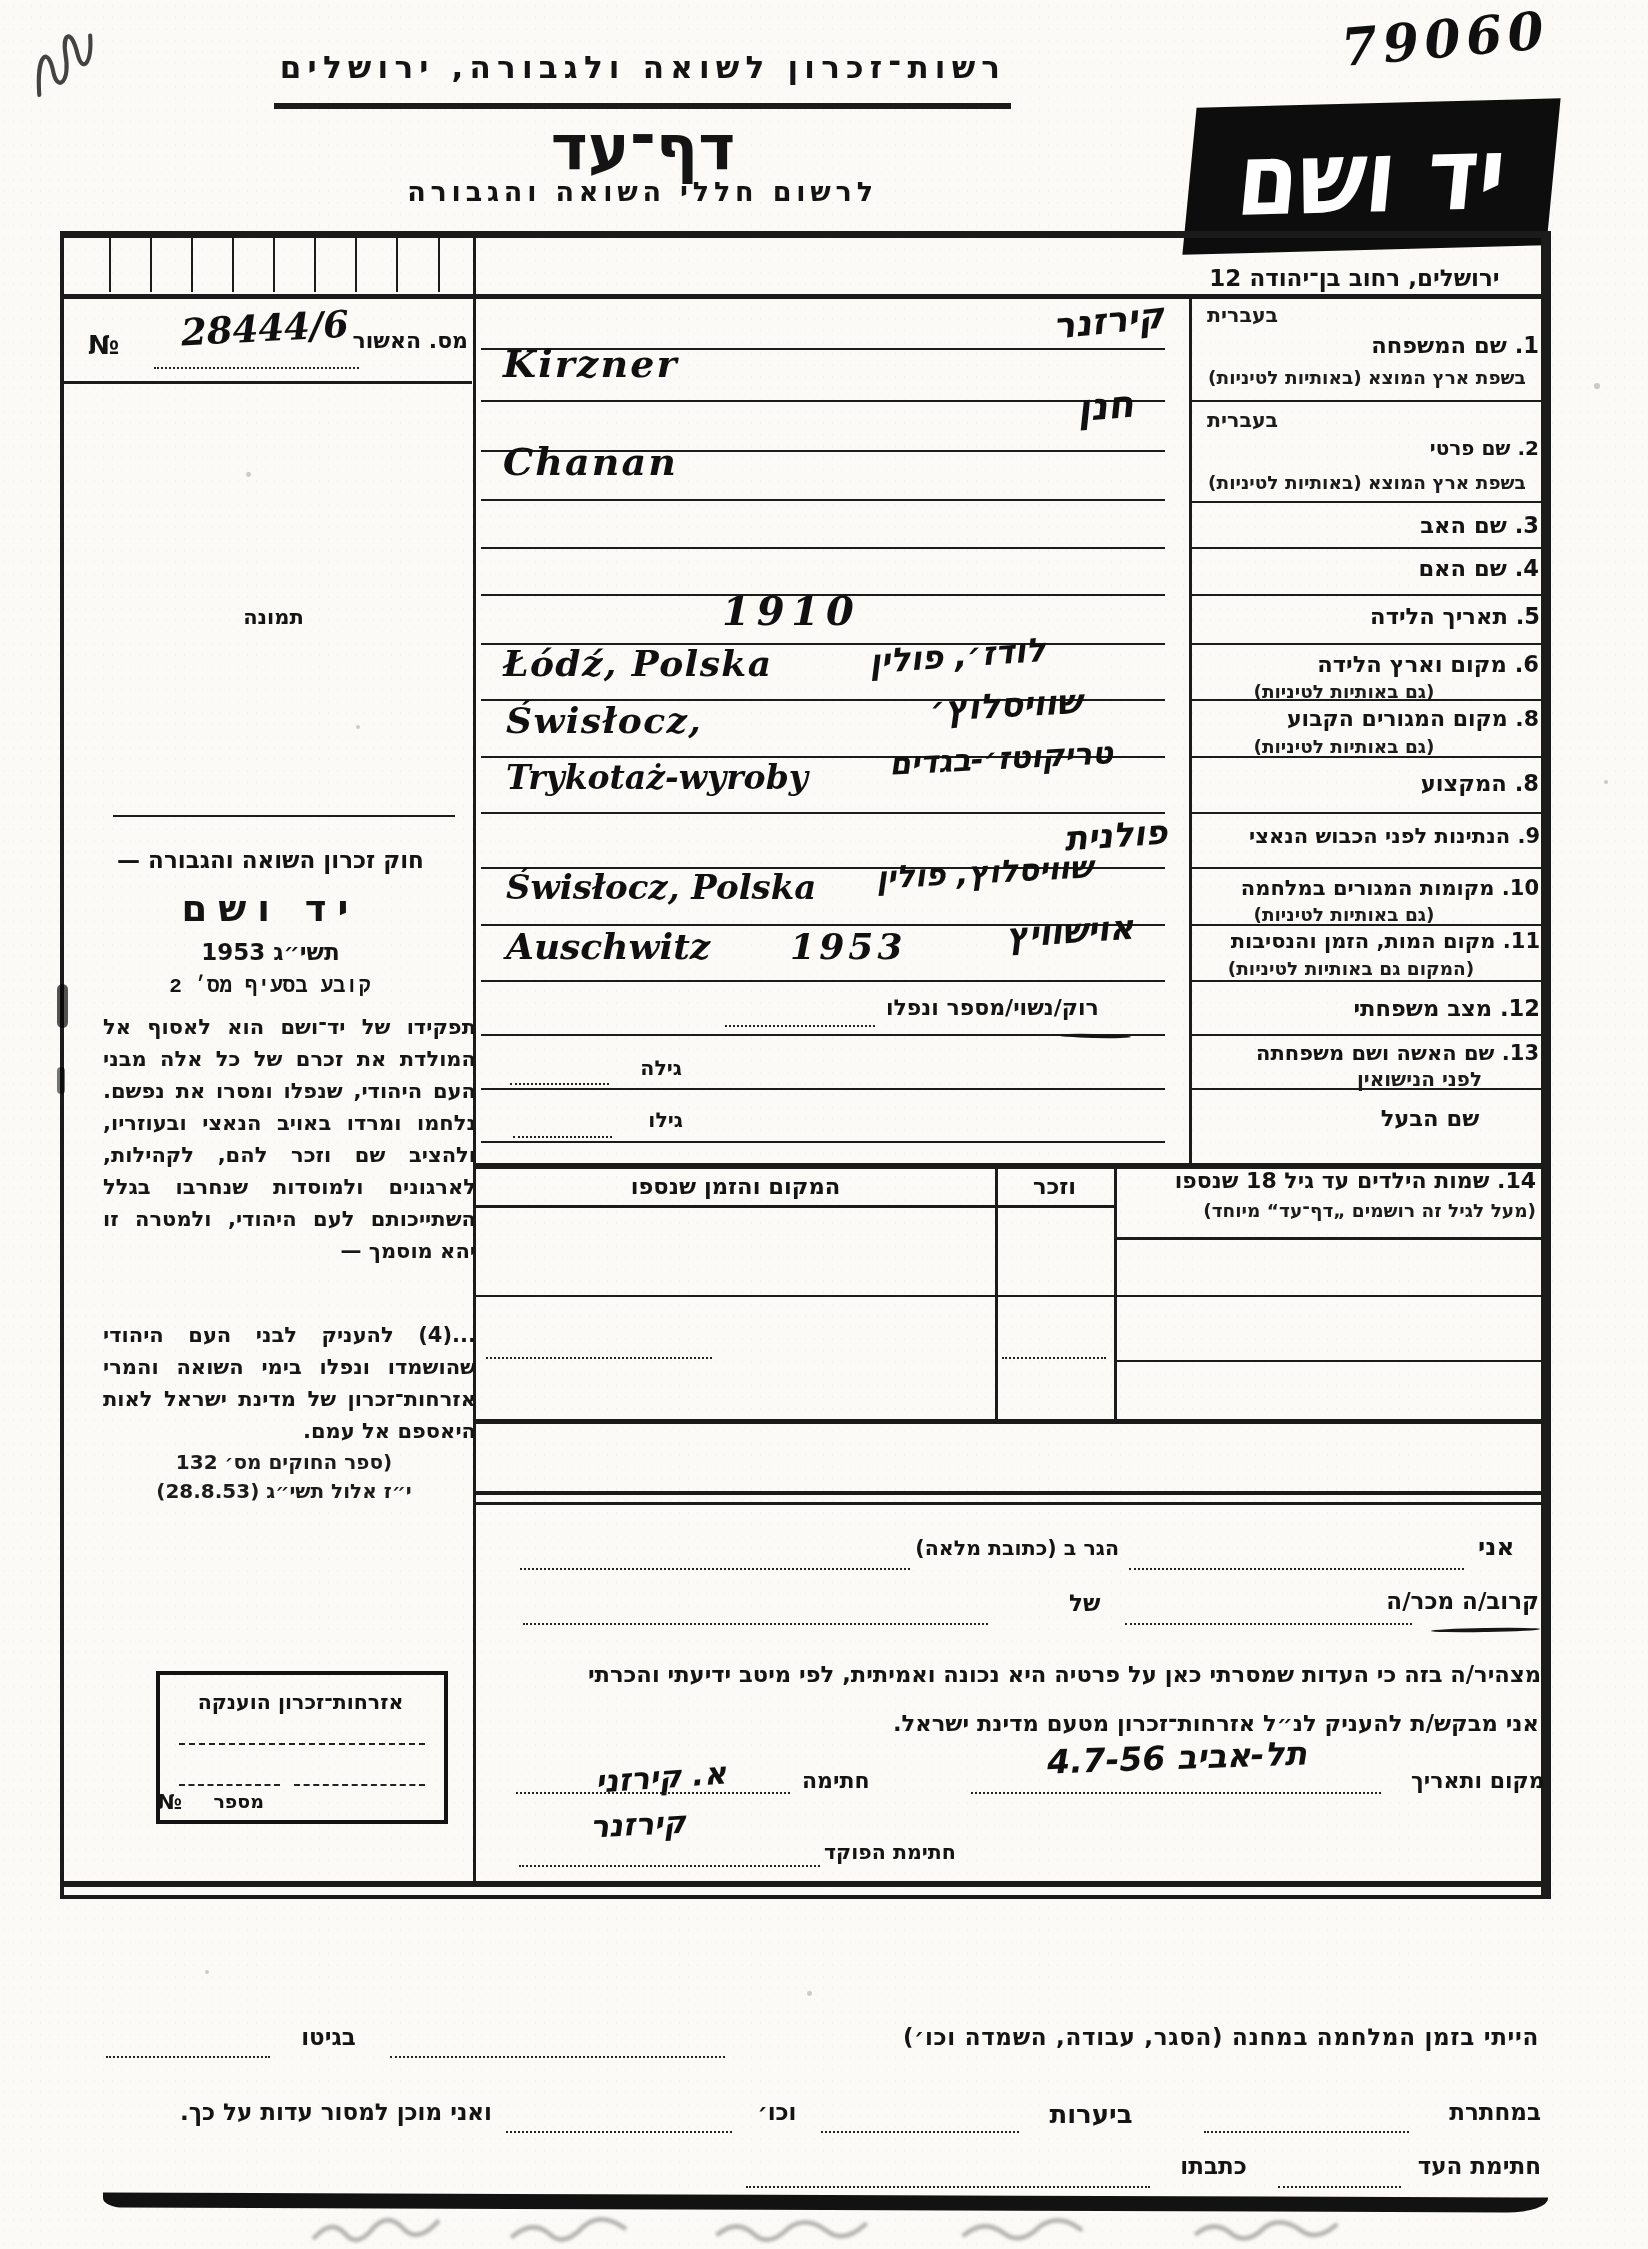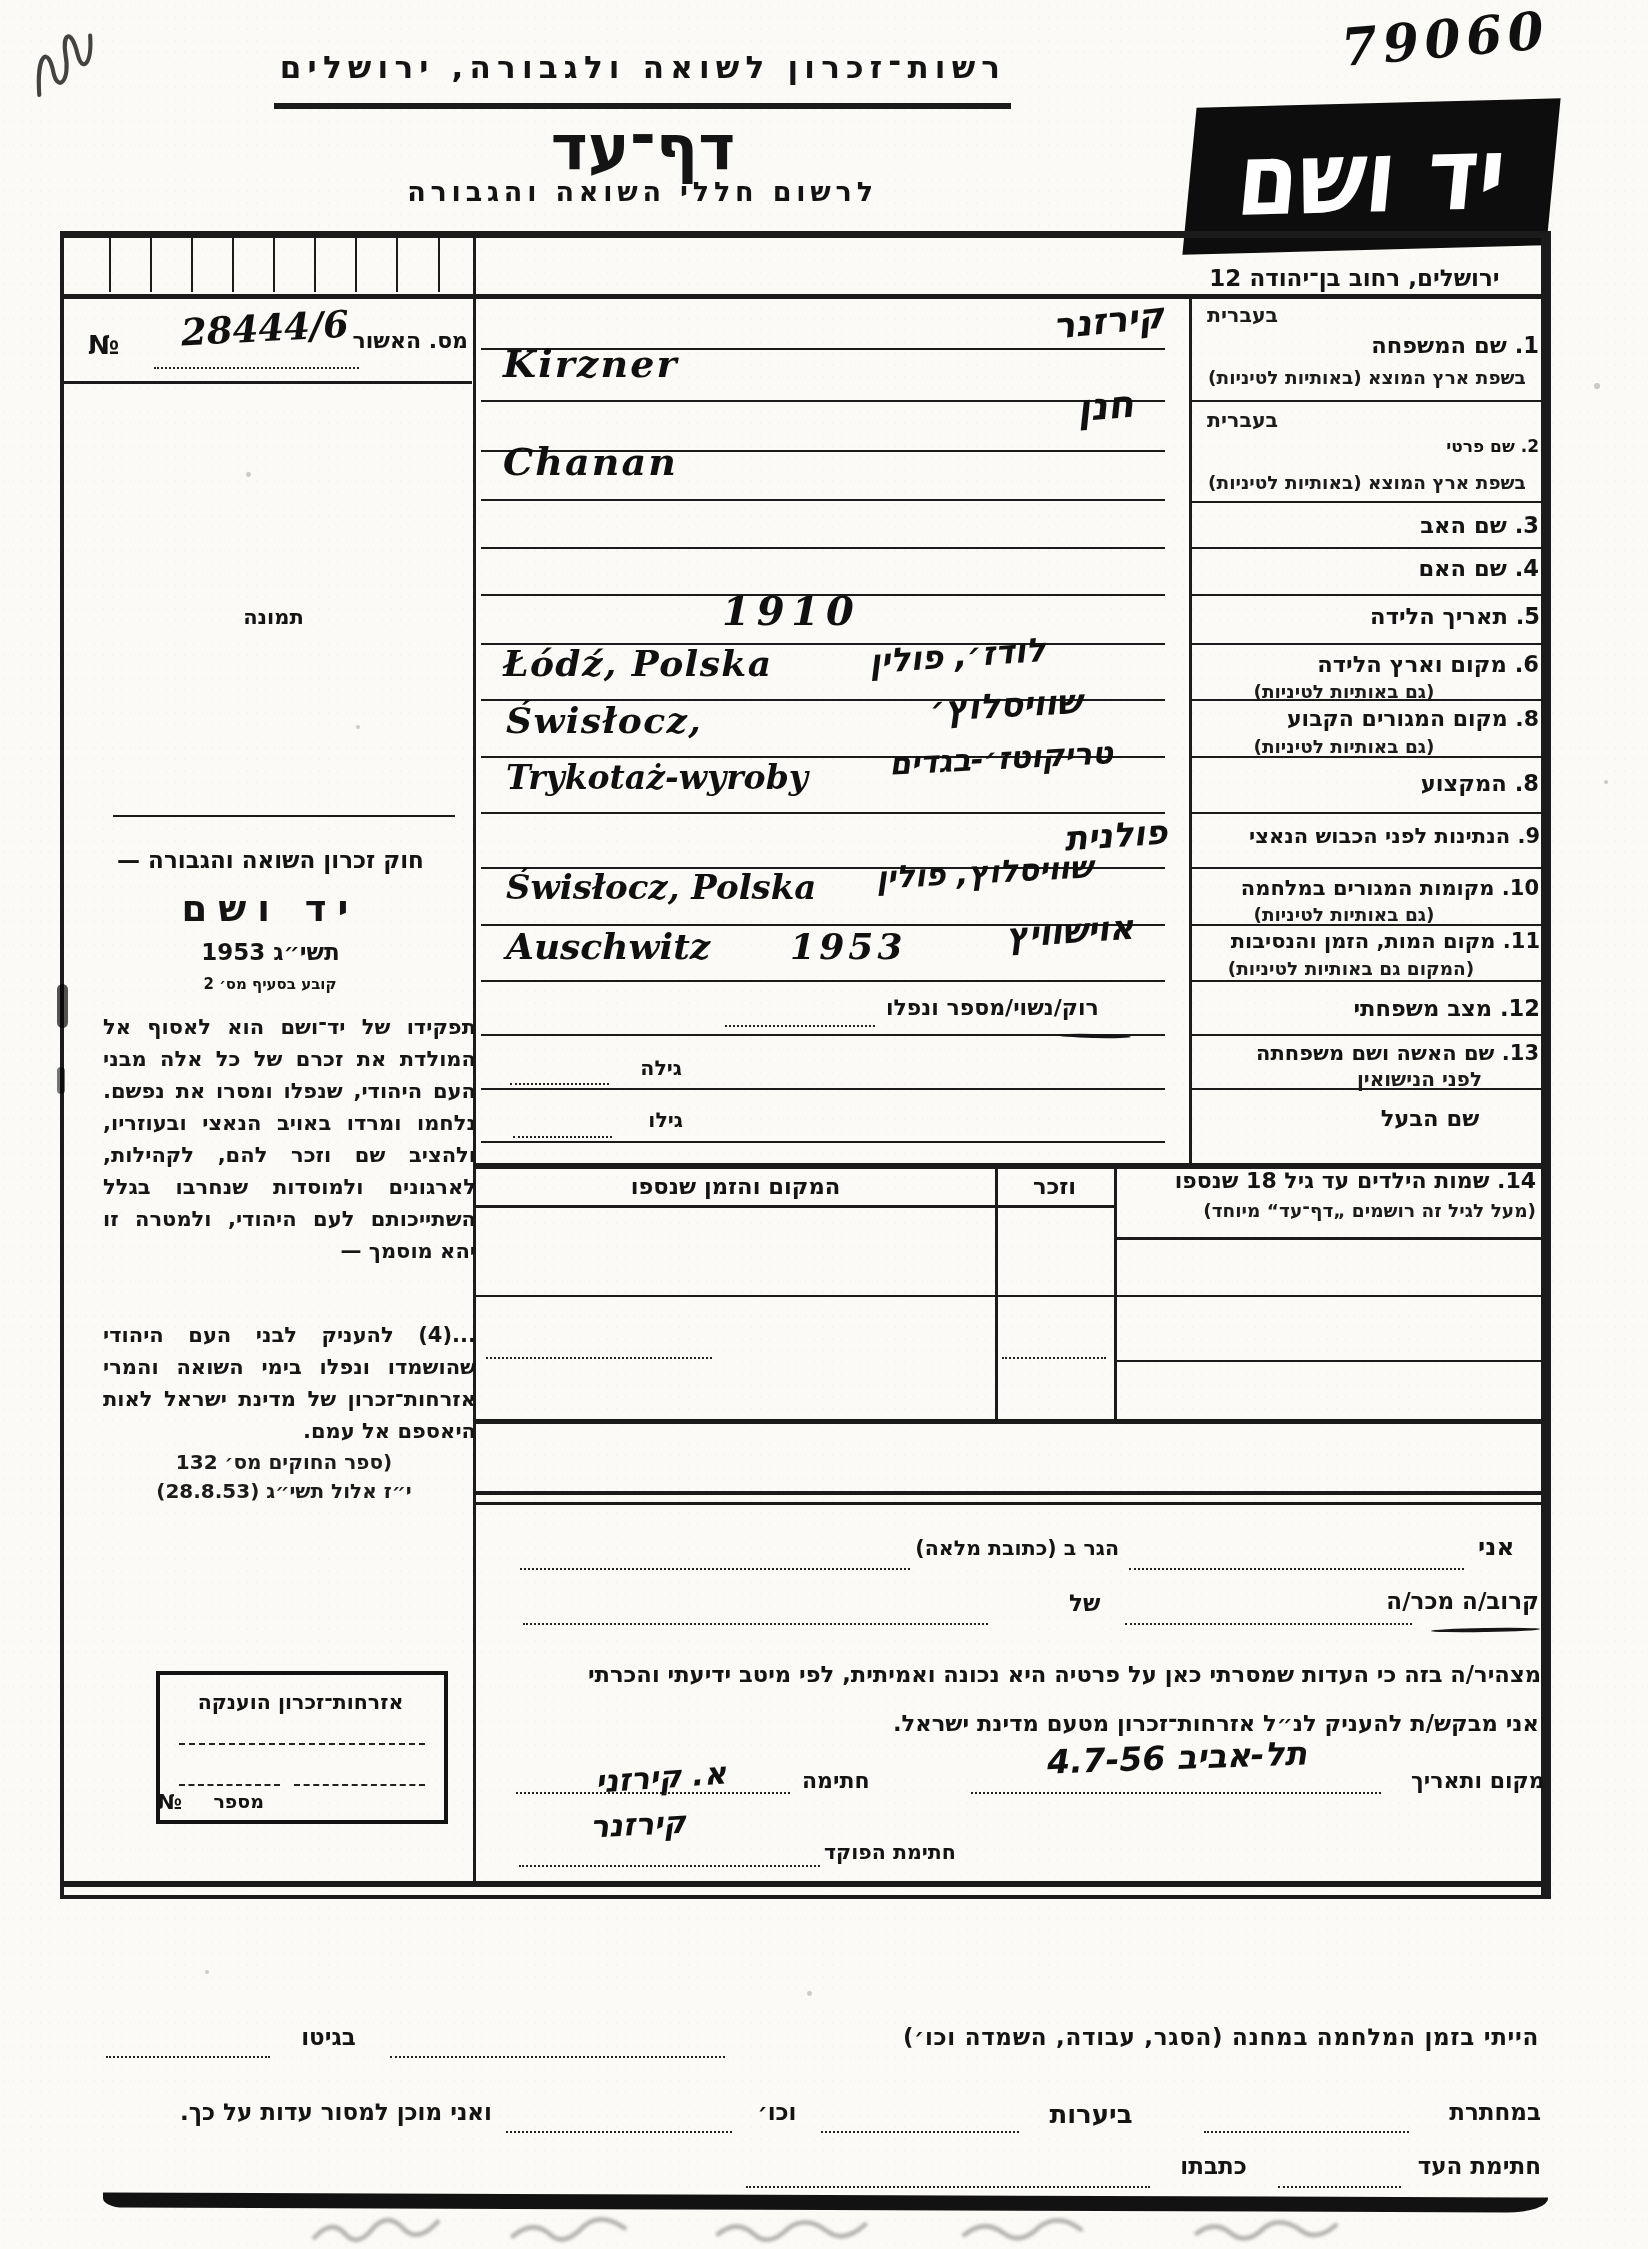--- a/index.html
+++ b/index.html
@@ -74,21 +74,21 @@
   <div class="dot4" style="left:154px;top:367px;width:205px;"></div>
   <div class="lbl" style="left:88px;top:330px;width:48px;font-size:26px;direction:ltr;">№</div>
   <div class="rule" style="left:64px;top:381px;width:408px;height:2.7px;"></div>
 
   <div class="lbl" style="left:205px;top:605px;width:137px;font-size:21px;text-align:center;">תמונה</div>
 
   <div class="rule" style="left:113px;top:815px;width:342px;height:2.1px;"></div>
   <div class="lbl" style="left:89px;top:847px;width:363px;font-size:23px;text-align:center;">חוק זכרון השואה והגבורה —</div>
   <div class="lbl" style="left:137px;top:887px;width:267px;font-size:37px;letter-spacing:11px;text-align:center;">יד ושם</div>
   <div class="lbl" style="left:137px;top:939px;width:267px;font-size:23px;text-align:center;">תשי״ג 1953</div>
-  <div class="lbl" style="left:123px;top:975px;width:294px;font-size:15px;text-align:center;">קובע בסעיף מס׳ 2</div>
+  <div class="lbl" style="left:123px;top:975px;width:294px;font-size:21px;text-align:center;font-family:Liberation Mono, monospace;">קובע בסעיף מס׳ 2</div>
   <div class="abs justif" style="left:103px;top:1011px;width:373px;font-size:21px;font-weight:bold;line-height:32px;">תפקידו של יד־ושם הוא לאסוף אל המולדת את זכרם של כל אלה מבני העם היהודי, שנפלו ומסרו את נפשם. נלחמו ומרדו באויב הנאצי ובעוזריו, ולהציב שם וזכר להם, לקהילות, לארגונים ולמוסדות שנחרבו בגלל השתייכותם לעם היהודי, ולמטרה זו יהא מוסמך —</div>
   <div class="abs justif" style="left:103px;top:1319px;width:373px;font-size:21px;font-weight:bold;line-height:32px;">...(4) להעניק לבני העם היהודי שהושמדו ונפלו בימי השואה והמרי אזרחות־זכרון של מדינת ישראל לאות היאספם אל עמם.</div>
   <div class="sub" style="left:123px;top:1450px;width:322px;font-size:20px;text-align:center;">(ספר החוקים מס׳ 132</div>
   <div class="sub" style="left:123px;top:1479px;width:322px;font-size:20px;text-align:center;">י״ז אלול תשי״ג (28.8.53)</div>
 
   <div class="abs" style="left:156px;top:1671px;width:284px;height:145px;border:4.1px solid #131313;">
     <div class="lbl" style="left:5.5px;top:15px;width:270px;font-size:20.5px;text-align:center;position:absolute;">אזרחות־זכרון הוענקה</div>
     <div class="dash4" style="left:19px;top:68px;width:246px;"></div>
     <div class="dash4" style="left:19px;top:109px;width:101px;"></div>
     <div class="dash4" style="left:134px;top:109px;width:131px;"></div>
@@ -125,21 +125,21 @@
   <div class="rule" style="left:1192px;top:924px;width:349px;height:2.1px;"></div>
   <div class="rule" style="left:1192px;top:980px;width:349px;height:2.1px;"></div>
   <div class="rule" style="left:1192px;top:1034px;width:349px;height:2.1px;"></div>
   <div class="rule" style="left:1192px;top:1088px;width:349px;height:2.1px;"></div>
 
   <div class="sub" style="left:1207px;top:303px;font-size:20.5px;">בעברית</div>
   <div class="lbl" style="left:1300px;top:332px;width:239px;font-size:22.6px;text-align:right;">1. שם המשפחה</div>
   <div class="sub" style="left:1196px;top:367px;width:342px;font-size:18.5px;text-align:center;">בשפת ארץ המוצא (באותיות לטיניות)</div>
 
   <div class="sub" style="left:1207px;top:408px;font-size:20.5px;">בעברית</div>
-  <div class="lbl" style="left:1300px;top:436px;width:239px;font-size:17px;text-align:right;">2. שם פרטי</div>
+  <div class="lbl" style="left:1300px;top:436px;width:239px;font-size:20px;text-align:right;">2. שם פרטי</div>
   <div class="sub" style="left:1196px;top:472px;width:342px;font-size:18.5px;text-align:center;">בשפת ארץ המוצא (באותיות לטיניות)</div>
 
   <div class="lbl" style="left:1300px;top:512px;width:239px;font-size:22.6px;text-align:right;">3. שם האב</div>
   <div class="lbl" style="left:1300px;top:555px;width:239px;font-size:22.6px;text-align:right;">4. שם האם</div>
   <div class="lbl" style="left:1266px;top:603px;width:274px;font-size:22.6px;text-align:right;">5. תאריך הלידה</div>
 
   <div class="lbl" style="left:1252px;top:651px;width:287px;font-size:22.6px;text-align:right;">6. מקום וארץ הלידה</div>
   <div class="sub" style="left:1197px;top:681px;width:294px;font-size:18.5px;text-align:center;">(גם באותיות לטיניות)</div>
 
   <div class="lbl" style="left:1224px;top:706px;width:315px;font-size:22px;text-align:right;">8. מקום המגורים הקבוע</div>

